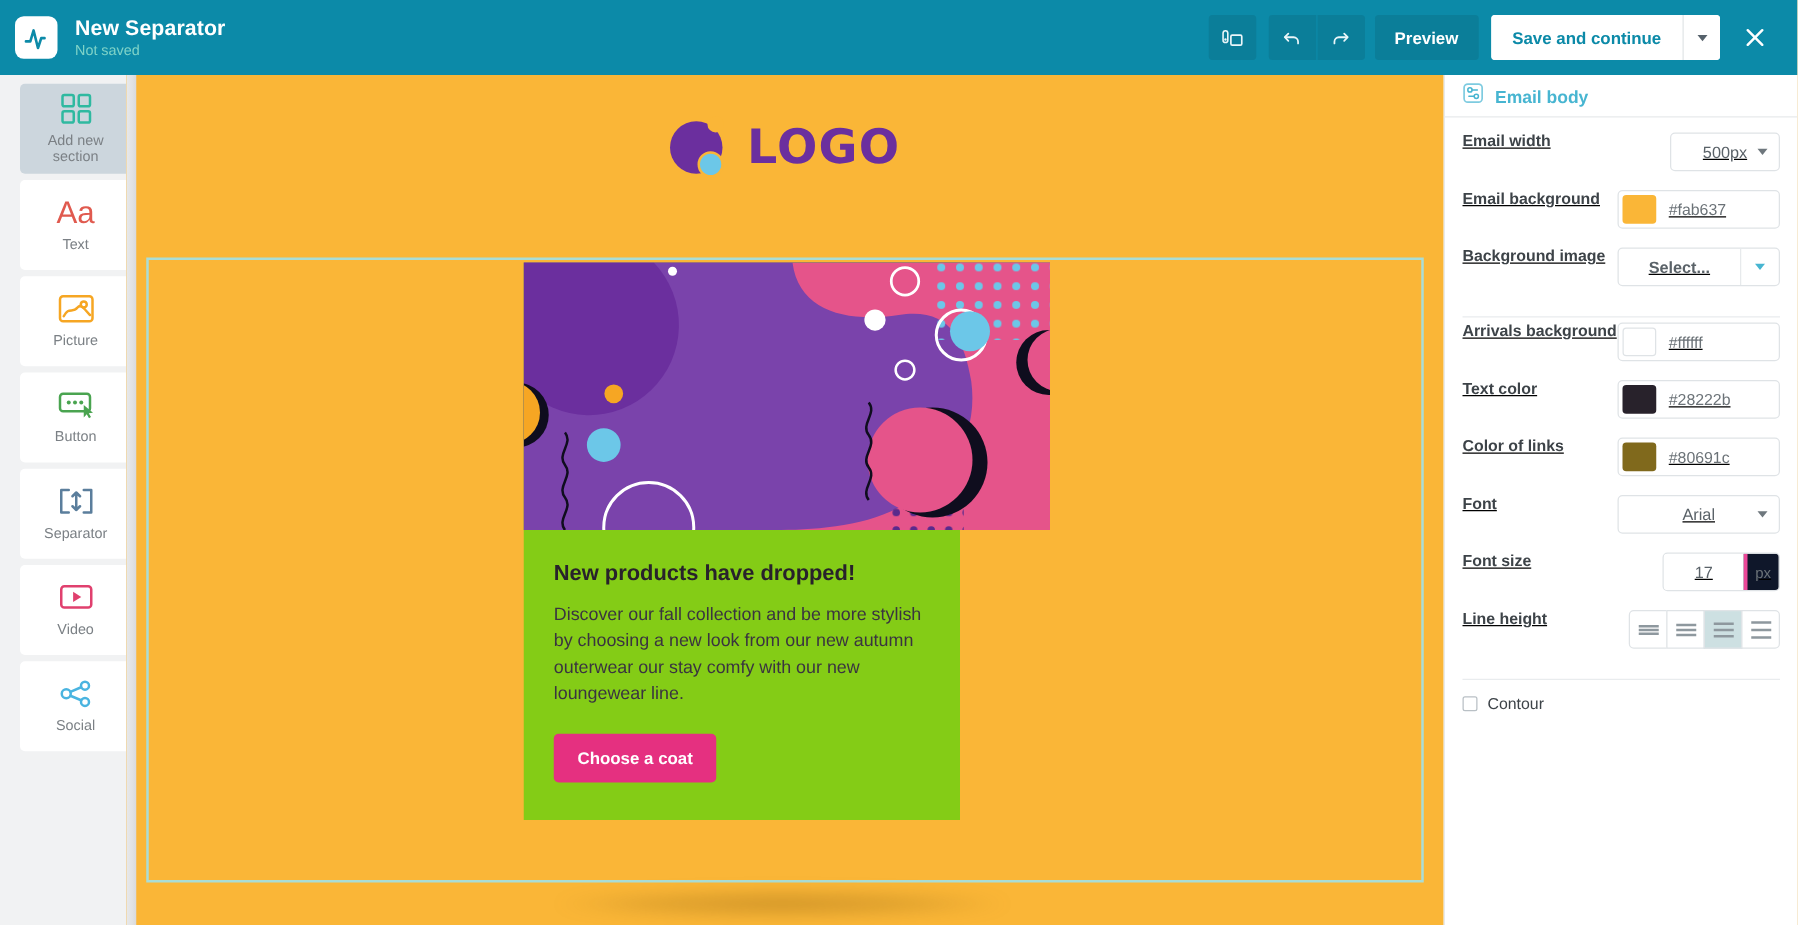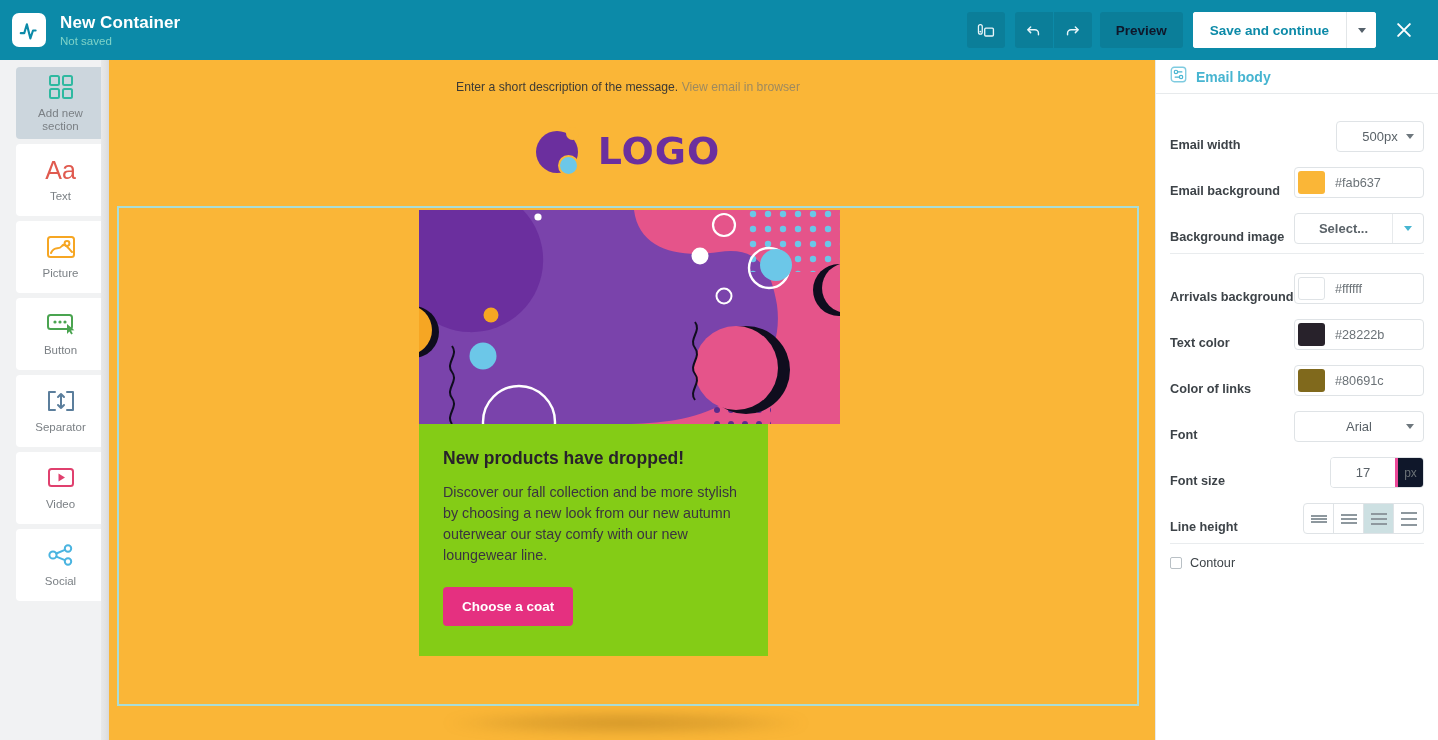--- a/index.html
+++ b/index.html
@@ -34,21 +34,21 @@
     width: 38px; height: 36px; background: #0b7e99;
     display: flex; align-items: center; justify-content: center;
     cursor: pointer; border: none;
   }
   .tb-group { display: flex; margin-right: 8px; }
   .tb-group.first { margin-right: 10px; }
   .tb-undo { border-radius: 3px 0 0 3px; }
   .tb-redo { border-radius: 0 3px 3px 0; margin-left: 1px; }
   .tb-single { border-radius: 3px; }
   .tb-preview {
-    height: 36px; padding: 0 16px; background: #0b7e99; color: #0f172a;
+    height: 36px; padding: 0 16px; background: #0b7e99; color: #ffffff;
     font-size: 13.5px; font-weight: bold; border: none; border-radius: 3px;
     cursor: pointer; margin-right: 10px;
   }
   .save-group { display: flex; height: 36px; border-radius: 3px; overflow: hidden; background: #fff; }
   .save-main {
     padding: 0 17px; background: #fff; color: #0c8aa8;
     font-size: 13.5px; font-weight: bold; border: none; cursor: pointer;
     display: flex; align-items: center;
   }
   .save-caret {
@@ -131,21 +131,21 @@
   .rpanel {
     position: absolute; top: 60px; left: 1155px; width: 283px; height: 680px;
     background: #ffffff; border-left: 1px solid #e7eaec;
   }
   .rpanel-head {
     height: 34px; display: flex; align-items: center; gap: 9px;
     padding: 0 14px; border-bottom: 1px solid #e7eaec;
   }
   .rpanel-head .ttl { color: #47b5d1; font-size: 14px; font-weight: bold; }
   .rpanel-body { padding: 12px 14px 0 14px; }
-  .row { display: flex; align-items: flex-end; min-height: 46px; }
+  .row { display: flex; align-items: flex-start; min-height: 46px; text-decoration: underline; }
   .row .lbl { font-size: 12.7px; color: #3d4348; font-weight: bold; flex: 1 1 auto; }
   .ctrl { flex: 0 0 auto; }
 
   .select-box {
     width: 88px; height: 31px; border: 1px solid #dfe3e6; border-radius: 4px;
     background: #fff; display: flex; align-items: center; justify-content: center;
     position: relative; font-size: 13px; color: #5a6268; cursor: pointer;
   }
   .select-box.wide { width: 130px; }
   .select-box .chev {
@@ -212,21 +212,21 @@
 
 <div id="app">
 
   <div class="topbar">
     <div class="brand-logo">
       <svg width="21" height="21" viewBox="0 0 24 24">
         <path d="M2 15 L6 15 L9 5 L13 21 L16 12 L19 12" fill="none" stroke="#0c8aa8" stroke-width="2.4" stroke-linecap="round" stroke-linejoin="round"></path>
       </svg>
     </div>
     <div class="brand-text">
-      <div class="brand-title">New Container</div>
+      <div class="brand-title">New Separator</div>
       <div class="brand-sub">Not saved</div>
     </div>
 
     <div class="topbar-right">
       <div class="tb-group first">
         <button class="tb-icon-btn tb-single">
           <svg width="19" height="19" viewBox="0 0 24 24">
             <rect x="11" y="9" width="11" height="10" rx="1.4" fill="none" stroke="#eaf6f9" stroke-width="1.7"></rect>
             <path d="M5.5 4.5 c1.6 0 2.4 1 2.4 2.6 v7 c0 1.4 -1 2.4 -2.4 2.4 s-2.4 -1 -2.4 -2.4 v-7 c0 -1.6 .8 -2.6 2.4 -2.6 z" fill="none" stroke="#eaf6f9" stroke-width="1.6"></path>
             <circle cx="5.5" cy="13.4" r="1.2" fill="#eaf6f9"></circle>
@@ -338,24 +338,20 @@
           <path d="M9.3 10.5 L17.9 6.8 M9.3 13.6 L17.9 17.2" stroke="#4ab4e0" stroke-width="2" stroke-linecap="round"></path>
         </svg>
       </span>
       <span class="tl-label">Social</span>
     </div>
   </div>
 
   <div class="canvas">
     <div class="canvas-scroll-edge"></div>
 
-    <div class="preheader">
-      <span>Enter a short description of the message.</span>
-      <span class="link">View email in browser</span>
-    </div>
 
     <div class="logo-row">
       <span class="logo-mark">
         <span class="logo-circle-main"></span>
         <span class="logo-dot-orange"></span>
         <span class="logo-dot-blue"></span>
       </span>
       <span class="logo-word">LOGO</span>
     </div>
 

